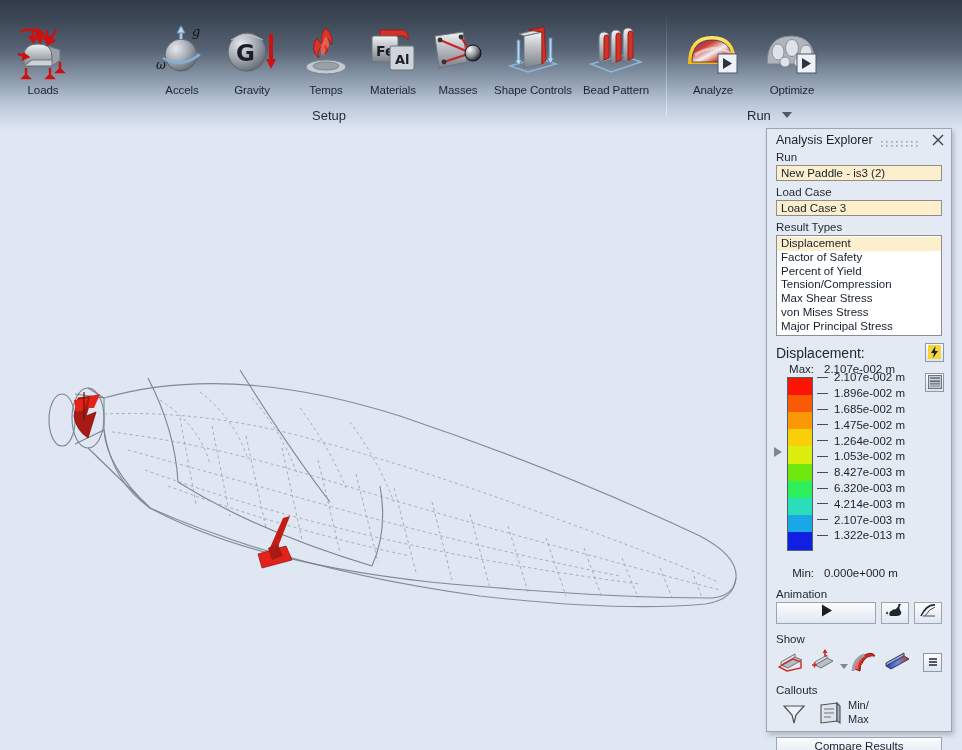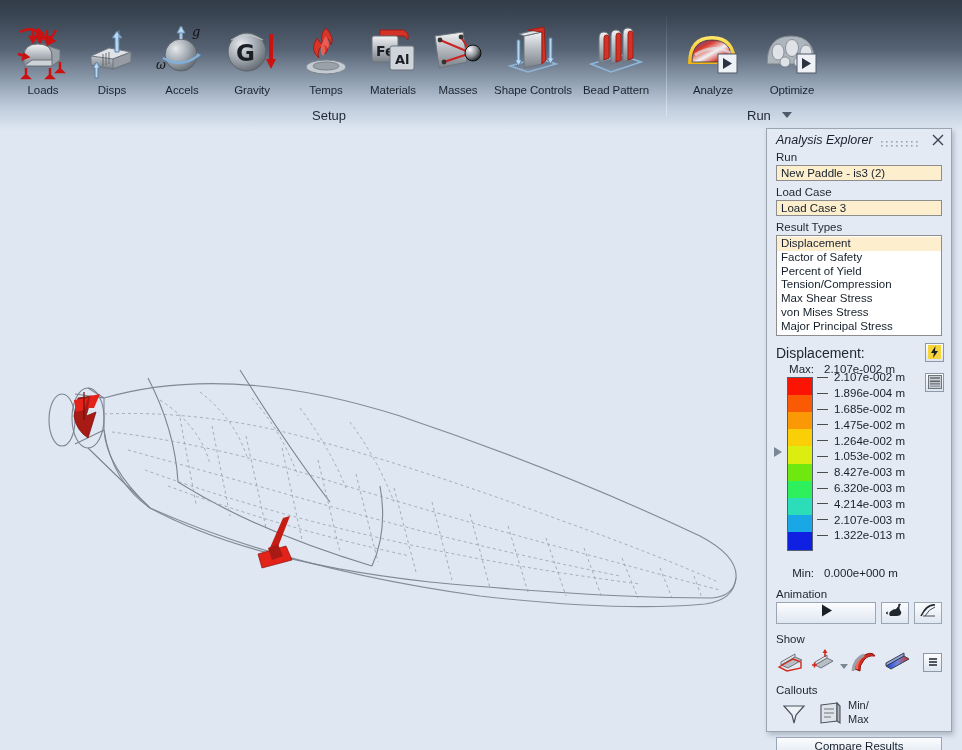--- a/index.html
+++ b/index.html
@@ -151,21 +151,21 @@
   #minmax-lbl { font-size: 11px; color: #1d2530; line-height: 11px; }
   #compare-btn {
     margin: 9px 9px 0 9px; height: 19px;
     border: 1px solid #9aa6b4; background: linear-gradient(#fbfcfe,#e2e9f2);
     font-size: 11.5px; color: #16202c;
     display: flex; align-items: center; justify-content: center;
   }
 
   
   #p-header {
-    height: 22px; display: flex; align-items: center; padding: 0 6px 0 9px; font-style: italic;
+    height: 22px; display: flex; align-items: center; padding: 0 6px 0 9px;
   }
   #p-title { font-size: 12.5px; color: #16202c; }
   #p-grip { margin-left: 7px; width: 46px; height: 10px; }
   #p-close { margin-left: auto; width: 14px; height: 14px; }
 </style>
 </head>
 <body>
 
 <div id="app">
 
@@ -197,38 +197,20 @@
               <path d="M6 32 l10 3 M16 35 l-5 2 l1 -5 z"></path>
               <path d="M14 46 l0 7 l-3 3 l6 0 l-3 -3"></path>
               <path d="M38 46 l0 7 l-3 3 l6 0 l-3 -3"></path>
               <path d="M48 40 l0 7 l-3 3 l6 0 l-3 -3"></path>
             </g>
           </svg>
         </div>
         <div class="rib-lbl">Loads</div>
       </div>
 
-      <div class="rib-item" style="left:69px">
-        <div class="rib-ico">
-          <svg width="62" height="58" viewBox="0 0 62 58">
-            <path d="M10 34 L28 26 L50 30 L50 40 L32 47 L10 43 Z" fill="url(#gMetal)" stroke="#6d747c"></path>
-            <path d="M10 34 L28 26 L50 30 L32 37 Z" fill="#dfe3e7" stroke="#6d747c"></path>
-            <path d="M32 37 L50 30 L50 40 L32 47 Z" fill="#969ca3" stroke="#6d747c"></path>
-            <g stroke="#555" stroke-width="1" opacity=".8">
-              <path d="M22 32 l0 12 M25 31 l0 12 M28 30 l0 12"></path>
-            </g>
-            <g fill="#b9d6ef" stroke="#5a7fa2" stroke-width="1">
-              <path d="M34 10 l4 0 l0 14 l3 0 l-5 7 l-5 -7 l3 0 z" transform="rotate(180 36 20)"></path>
-              <path d="M14 56 l3 0 l0 -10 l2 0 l-3.5 -6 l-3.5 6 l2 0 z"></path>
-            </g>
-            <path d="M38 20 l0 -12" stroke="#5a7fa2" stroke-width="1" fill="none"></path>
-          </svg>
-        </div>
-        <div class="rib-lbl">Disps</div>
-      </div>
 
       <div class="rib-item" style="left:139px">
         <div class="rib-ico">
           <svg width="62" height="58" viewBox="0 0 62 58">
             <defs>
               <radialGradient id="gSph" cx=".34" cy=".3" r=".78">
                 <stop offset="0" stop-color="#e7eaee"></stop>
                   <stop offset=".5" stop-color="#a4abb3"></stop>
                 <stop offset="1" stop-color="#5e646c"></stop>
               </radialGradient>
@@ -541,21 +523,21 @@
             <div style="background: rgb(16, 32, 226);"></div>
           </div>
         <div id="band-marker"></div>
         <div id="ticks">
             <div class="tick-row">
               <span class="tick-dash"></span>
               <span>2.107e-002 m</span>
             </div>
             <div class="tick-row">
               <span class="tick-dash"></span>
-              <span>1.896e-004 m</span>
+              <span>1.896e-002 m</span>
             </div>
             <div class="tick-row">
               <span class="tick-dash"></span>
               <span>1.685e-002 m</span>
             </div>
             <div class="tick-row">
               <span class="tick-dash"></span>
               <span>1.475e-002 m</span>
             </div>
             <div class="tick-row">

